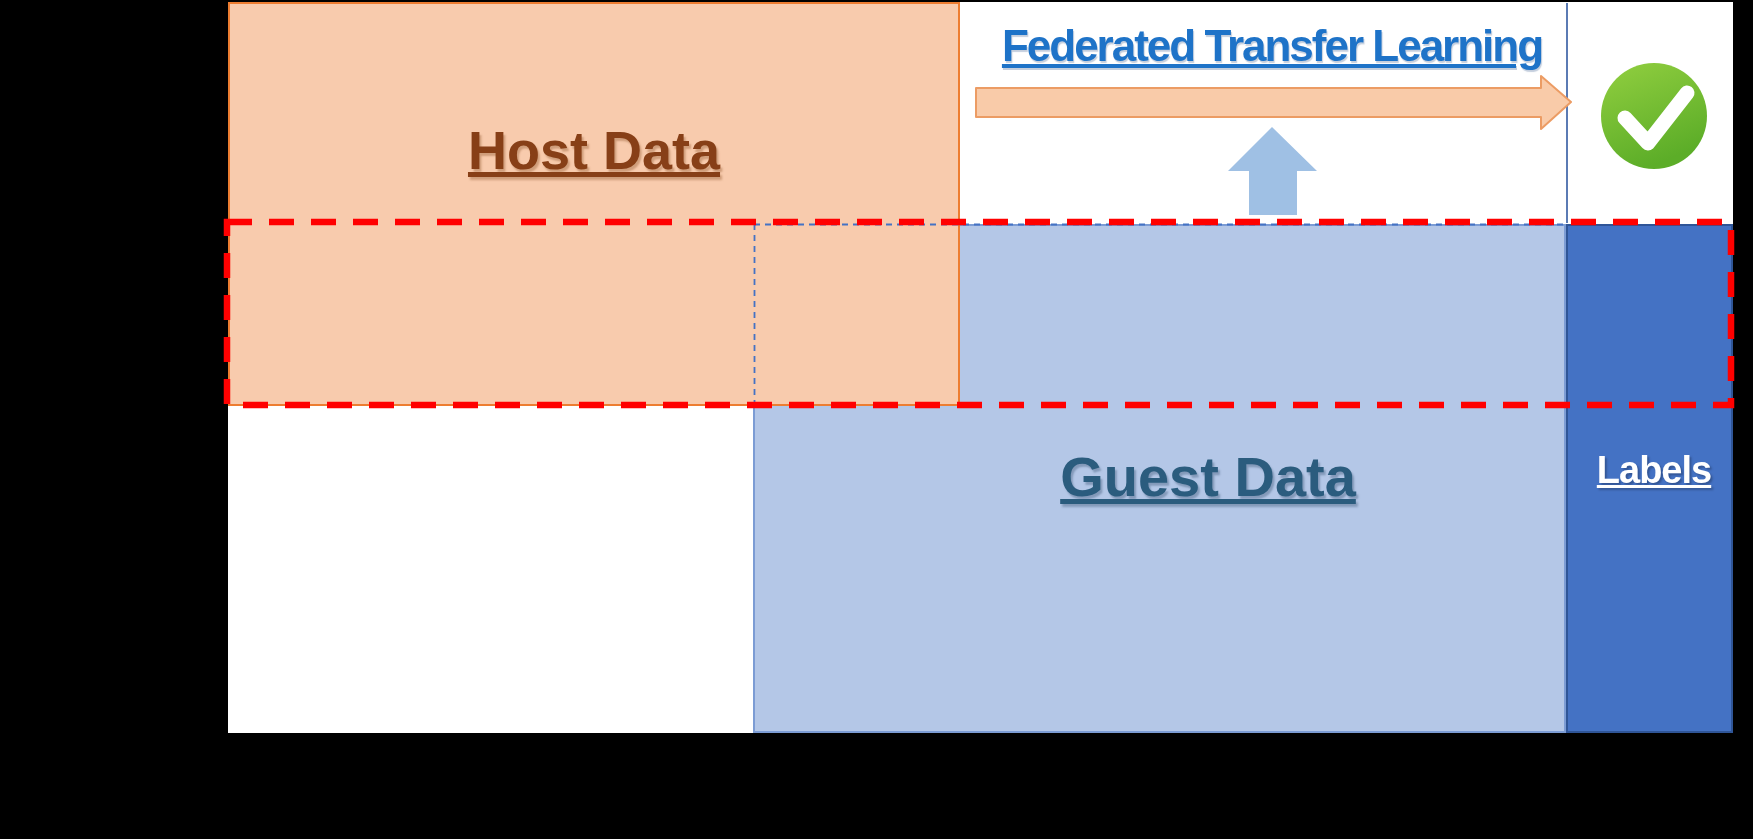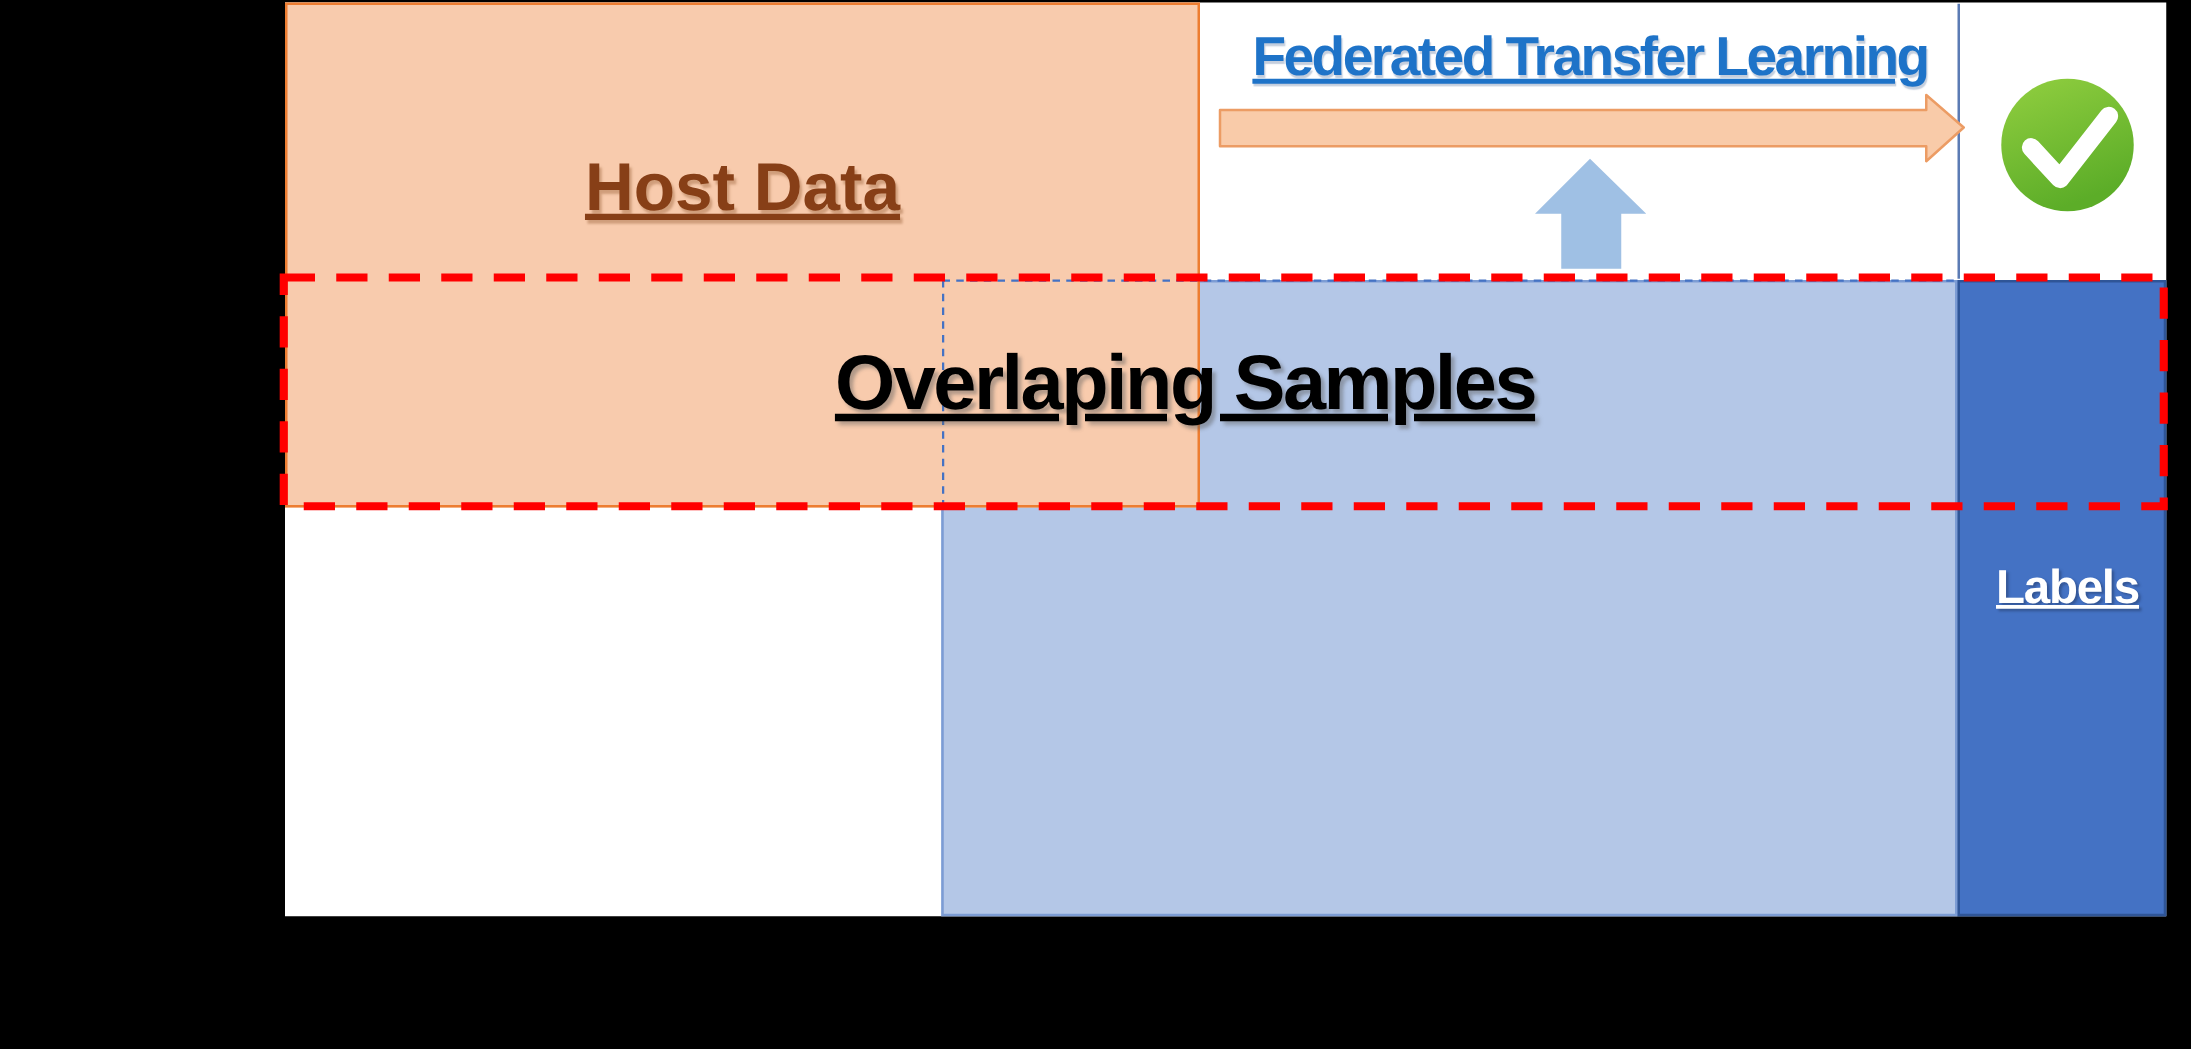--- a/index.html
+++ b/index.html
@@ -123,18 +123,18 @@
     <g>
       <circle cx="1654" cy="116" r="53" fill="url(#greenGrad)"></circle>
       <path d="M 1625 118 L 1648 143 L 1687 93" fill="none" stroke="#FFFFFF" stroke-width="15" stroke-linecap="round" stroke-linejoin="round"></path>
     </g>
   </svg>
 
   <div class="abs label host-label">Host Data</div>
 
   <div class="abs label title-label">Federated Transfer Learning</div>
 
-  <div class="abs label overlap-label">Overlaping Samples</div>
 
+  <div class="abs label guest-label">Guest Data</div>
 
   <div class="abs label labels-label">Labels</div>
 
 </div>
 
 </body></html>

